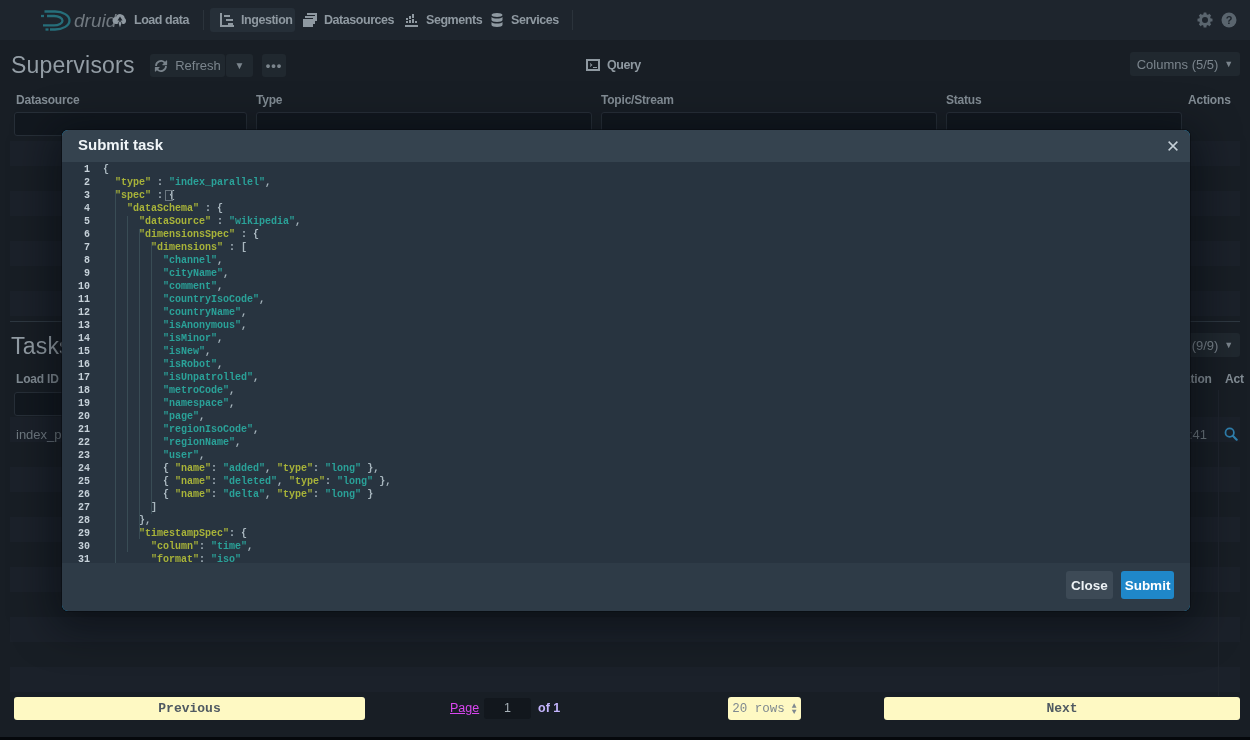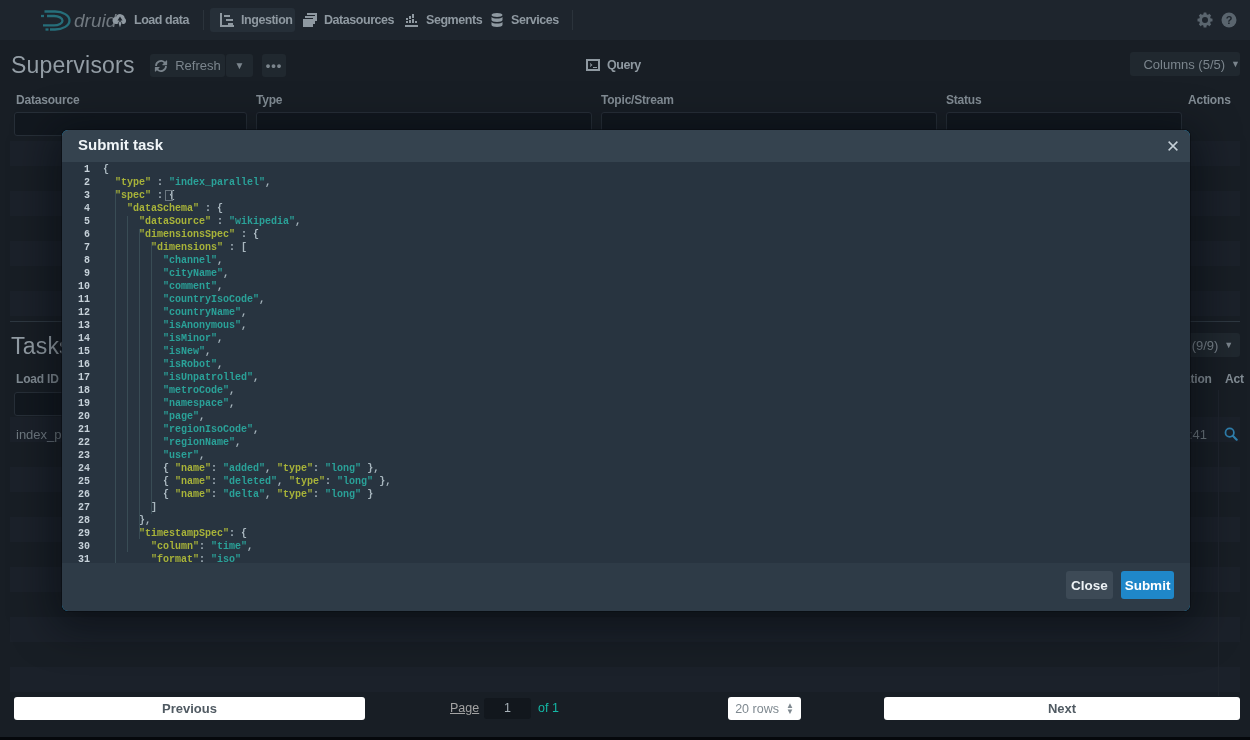--- a/index.html
+++ b/index.html
@@ -27,21 +27,21 @@
   .mbtn { position:absolute; top:8px; height:28px; border-radius:3px; font-size:13.5px; font-weight:600; display:flex; align-items:center; justify-content:center; }
   
   #editor { position:absolute; left:0; top:32px; width:1128px; height:401px; background:#283440; overflow:hidden; }
   #gutter, #code { position:absolute; top:1px; font-family:"Liberation Mono", monospace; font-size:10px; line-height:13px; white-space:pre; font-weight:600; }
   #gutter { left:0; width:28px; text-align:right; color:#c6d1d9; font-weight:700; }
   #code { left:41px; color:#a9b7bf; }
   .k { color:#a8b339; }
   .s { color:#2aa198; }
   .ig { position:absolute; width:0; border-left:1px solid #394c55; }
   
-  .pagbox { position:absolute; top:697px; height:23px; background:#ffffff; border-radius:3px; display:flex; align-items:center; justify-content:center; color:#505a62; font-size:13px; font-weight:600; }
+  .pagbox { position:absolute; top:697px; height:23px; background:#fef9c3; border-radius:3px; display:flex; align-items:center; justify-content:center; color:#505a62; font-size:13px; font-weight:600;font-family:Liberation Mono, monospace; }
 </style>
 </head>
 <body>
 
 <div id="nav" class="abs"></div>
 <div class="abs" id="logo" style="left:0;top:0;margin-left:28px;">
   <svg width="100" height="40" viewBox="0 0 100 40">
     <g fill="none" stroke="#266e7a" stroke-width="2.3">
       <path d="M16.5 11.5 H27 A14.5 9 0 0 1 27 29.5 H22"></path>
       <path d="M19 16 H26 A8.5 4.7 0 0 1 26 25.4 H15"></path>
@@ -97,21 +97,21 @@
 </div>
 
 <div class="abs h1" style="left:11px;top:52px;font-weight:500;">Supervisors</div>
 <div class="btn" style="left:150px;top:54px;width:75px;height:23px;font-weight:400;">
   <svg width="14" height="14" viewBox="0 0 16 16" fill="#79838b" style="margin-right:7px;">
       <path d="M14.7 8a6.7 6.7 0 0 1-11.4 4.8l-1.4 1.4A.5.5 0 0 1 1 13.8V9.5a.5.5 0 0 1 .5-.5h4.3a.5.5 0 0 1 .4.9L4.7 11.4A4.7 4.7 0 0 0 12.7 8zM1.3 8a6.7 6.7 0 0 1 11.4-4.8l1.4-1.4a.5.5 0 0 1 .9.4v4.3a.5.5 0 0 1-.5.5h-4.3a.5.5 0 0 1-.4-.9l1.5-1.5A4.7 4.7 0 0 0 3.3 8z"></path>
     </svg>
   Refresh</div>
 <div class="btn" style="left:226px;top:54px;width:27px;height:23px;font-size:10px;">▼</div>
 <div class="btn" style="left:262px;top:54px;width:24px;height:23px;letter-spacing:1px;">•••</div>
-<div class="btn" style="left:1130px;top:52px;width:110px;height:24px;font-weight:400;justify-content:flex-end;">Columns (5/5) <span style="font-size:9px;margin-left:6px;">▼</span></div>
+<div class="btn" style="left:1130px;top:52px;width:110px;height:24px;font-weight:400;">Columns (5/5) <span style="font-size:9px;margin-left:6px;">▼</span></div>
 
 <div class="thead" style="left:16px;top:93px;">Datasource</div>
 <div class="thead" style="left:256px;top:93px;">Type</div>
 <div class="thead" style="left:601px;top:93px;">Topic/Stream</div>
 <div class="thead" style="left:946px;top:93px;">Status</div>
 <div class="thead" style="left:1188px;top:93px;">Actions</div>
 <div class="fbox" style="left:14px;top:112px;width:233px;"></div>
 <div class="fbox" style="left:256px;top:112px;width:336px;"></div>
 <div class="fbox" style="left:601px;top:112px;width:336px;"></div>
 <div class="fbox" style="left:946px;top:112px;width:236px;"></div>
@@ -129,23 +129,23 @@
 <div class="rowtxt" style="left:16px;top:427px;">index_parallel_wikipedia</div>
 <div class="rowtxt" style="left:1082px;top:427px;">2020-07-07T07:07:41</div>
 <div class="abs" id="magnifier" style="left:1224px;top:427px;">
   <svg width="14" height="14" viewBox="0 0 16 16">
       <circle cx="6.5" cy="6.5" r="4.8" fill="none" stroke="#2f7fae" stroke-width="2"></circle>
       <path d="M10 10 L14.5 14.5" stroke="#2f7fae" stroke-width="2.4" stroke-linecap="round"></path>
     </svg>
 </div>
 
 <div class="pagbox" style="left:14px;width:351px;">Previous</div>
-<div class="abs" style="left:450px;top:701px;color:#a3a3a3;font-size:12.5px;text-decoration:underline;">Page</div>
+<div class="abs" style="left:450px;top:701px;color:#d946ef;font-size:12.5px;text-decoration:underline;">Page</div>
 <div class="abs" style="left:484px;top:698px;width:47px;height:21px;background:#12171d;border-radius:3px;color:#a7b1b8;font-size:12.5px;text-align:center;line-height:21px;">1</div>
-<div class="abs" style="left:538px;top:701px;color:#14b8a6;font-size:12.5px;">of 1</div>
+<div class="abs" style="left:538px;top:701px;color:#c4b5fd;font-size:12.5px;font-weight:bold;">of 1</div>
 <div class="pagbox" style="left:728px;width:73px;color:#7f8990;font-weight:400;font-size:12.5px;">20 rows
   <span style="margin-left:7px;">
       <span style="display:block;font-size:8px;line-height:6px;color:#7f8990;">▲</span>
       <span style="display:block;font-size:8px;line-height:6px;color:#7f8990;">▼</span>
     </span></div>
 <div class="pagbox" style="left:884px;width:356px;">Next</div>
 <div class="abs" style="left:0;top:737px;width:1250px;height:3px;background:#05080c;"></div>
 
 <div id="modal" class="abs">
   <div id="mhead">

